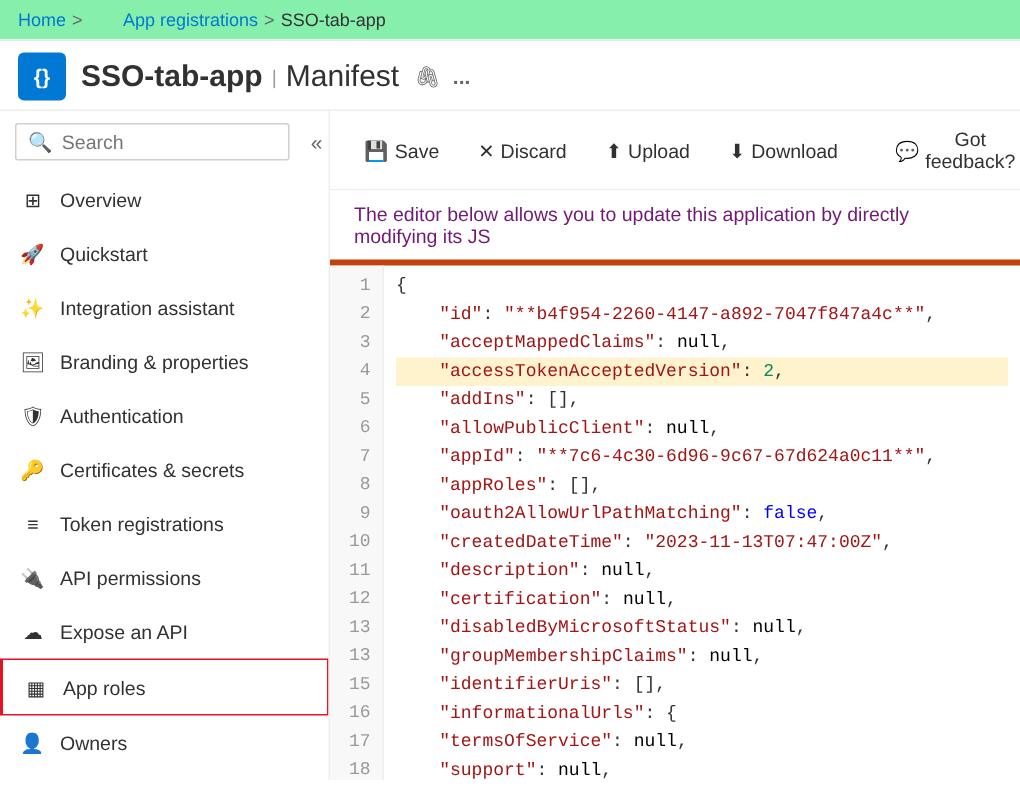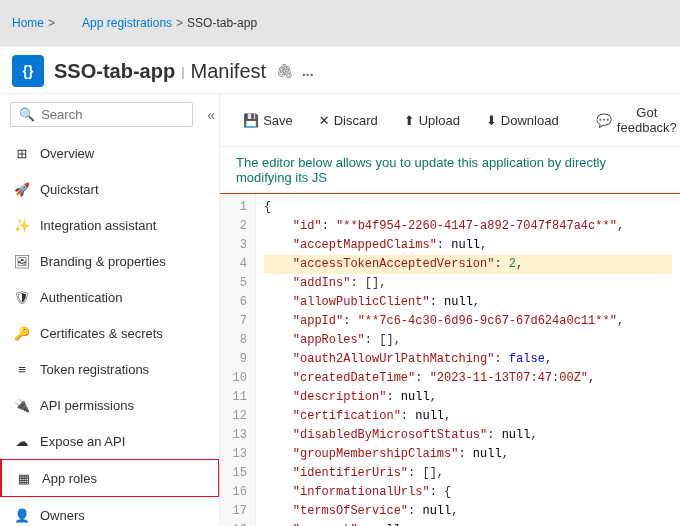--- a/index.html
+++ b/index.html
@@ -1,21 +1,21 @@
 <!DOCTYPE html>
 <html><head>
   <meta charset="utf-8">
   <style>
     * { box-sizing: border-box; margin: 0; padding: 0; }
     body { font-family: 'Segoe UI', Arial, sans-serif; font-size: 13px; color: #333; background: #fff; width: 680px; height: 526px; overflow: hidden; }
 
     
     .breadcrumb {
-      display: flex; align-items: center; padding: 16px 12px;
-      font-size: 12px; color: #0078d4; background: #e5e5e5;
+      display: flex; align-items: center; padding: 6px 12px;
+      font-size: 12px; color: #0078d4; background: #86efac;
       border-bottom: 1px solid #eee;
     }
     .breadcrumb span { color: #333; }
     .breadcrumb .sep { color: #666; margin: 0 4px; }
 
     
     .app-header {
       display: flex; align-items: center; padding: 8px 12px 6px 12px;
       border-bottom: 1px solid #eee;
     }
@@ -67,22 +67,22 @@
     }
     .toolbar-btn {
       display: flex; align-items: center; gap: 4px; padding: 4px 10px;
       border: 1px solid transparent; border-radius: 2px; cursor: pointer;
       font-size: 13px; background: #fff; color: #323130;
     }
     .toolbar-divider { width: 1px; height: 20px; background: #d2d0ce; margin: 0 4px; }
 
     
     .editor-desc {
-      padding: 8px 16px; font-size: 13px; color: #0f766e;
-      border-bottom: 1px solid #c2410c; background: #fff;
+      padding: 8px 16px; font-size: 13px; color: #701a75;
+      border-bottom: 4px solid #c2410c; background: #fff;
     }
 
     
     .editor-container { display: flex; flex: 1; overflow: hidden; font-family: 'Consolas', 'Courier New', monospace; font-size: 12px; }
     .line-numbers {
       width: 36px; background: #f8f8f8; border-right: 1px solid #eee;
       padding: 4px 0; text-align: right; flex-shrink: 0; overflow: hidden;
       color: #999;
     }
     .line-numbers div { padding: 0 8px 0 0; line-height: 19px; font-size: 12px; }

